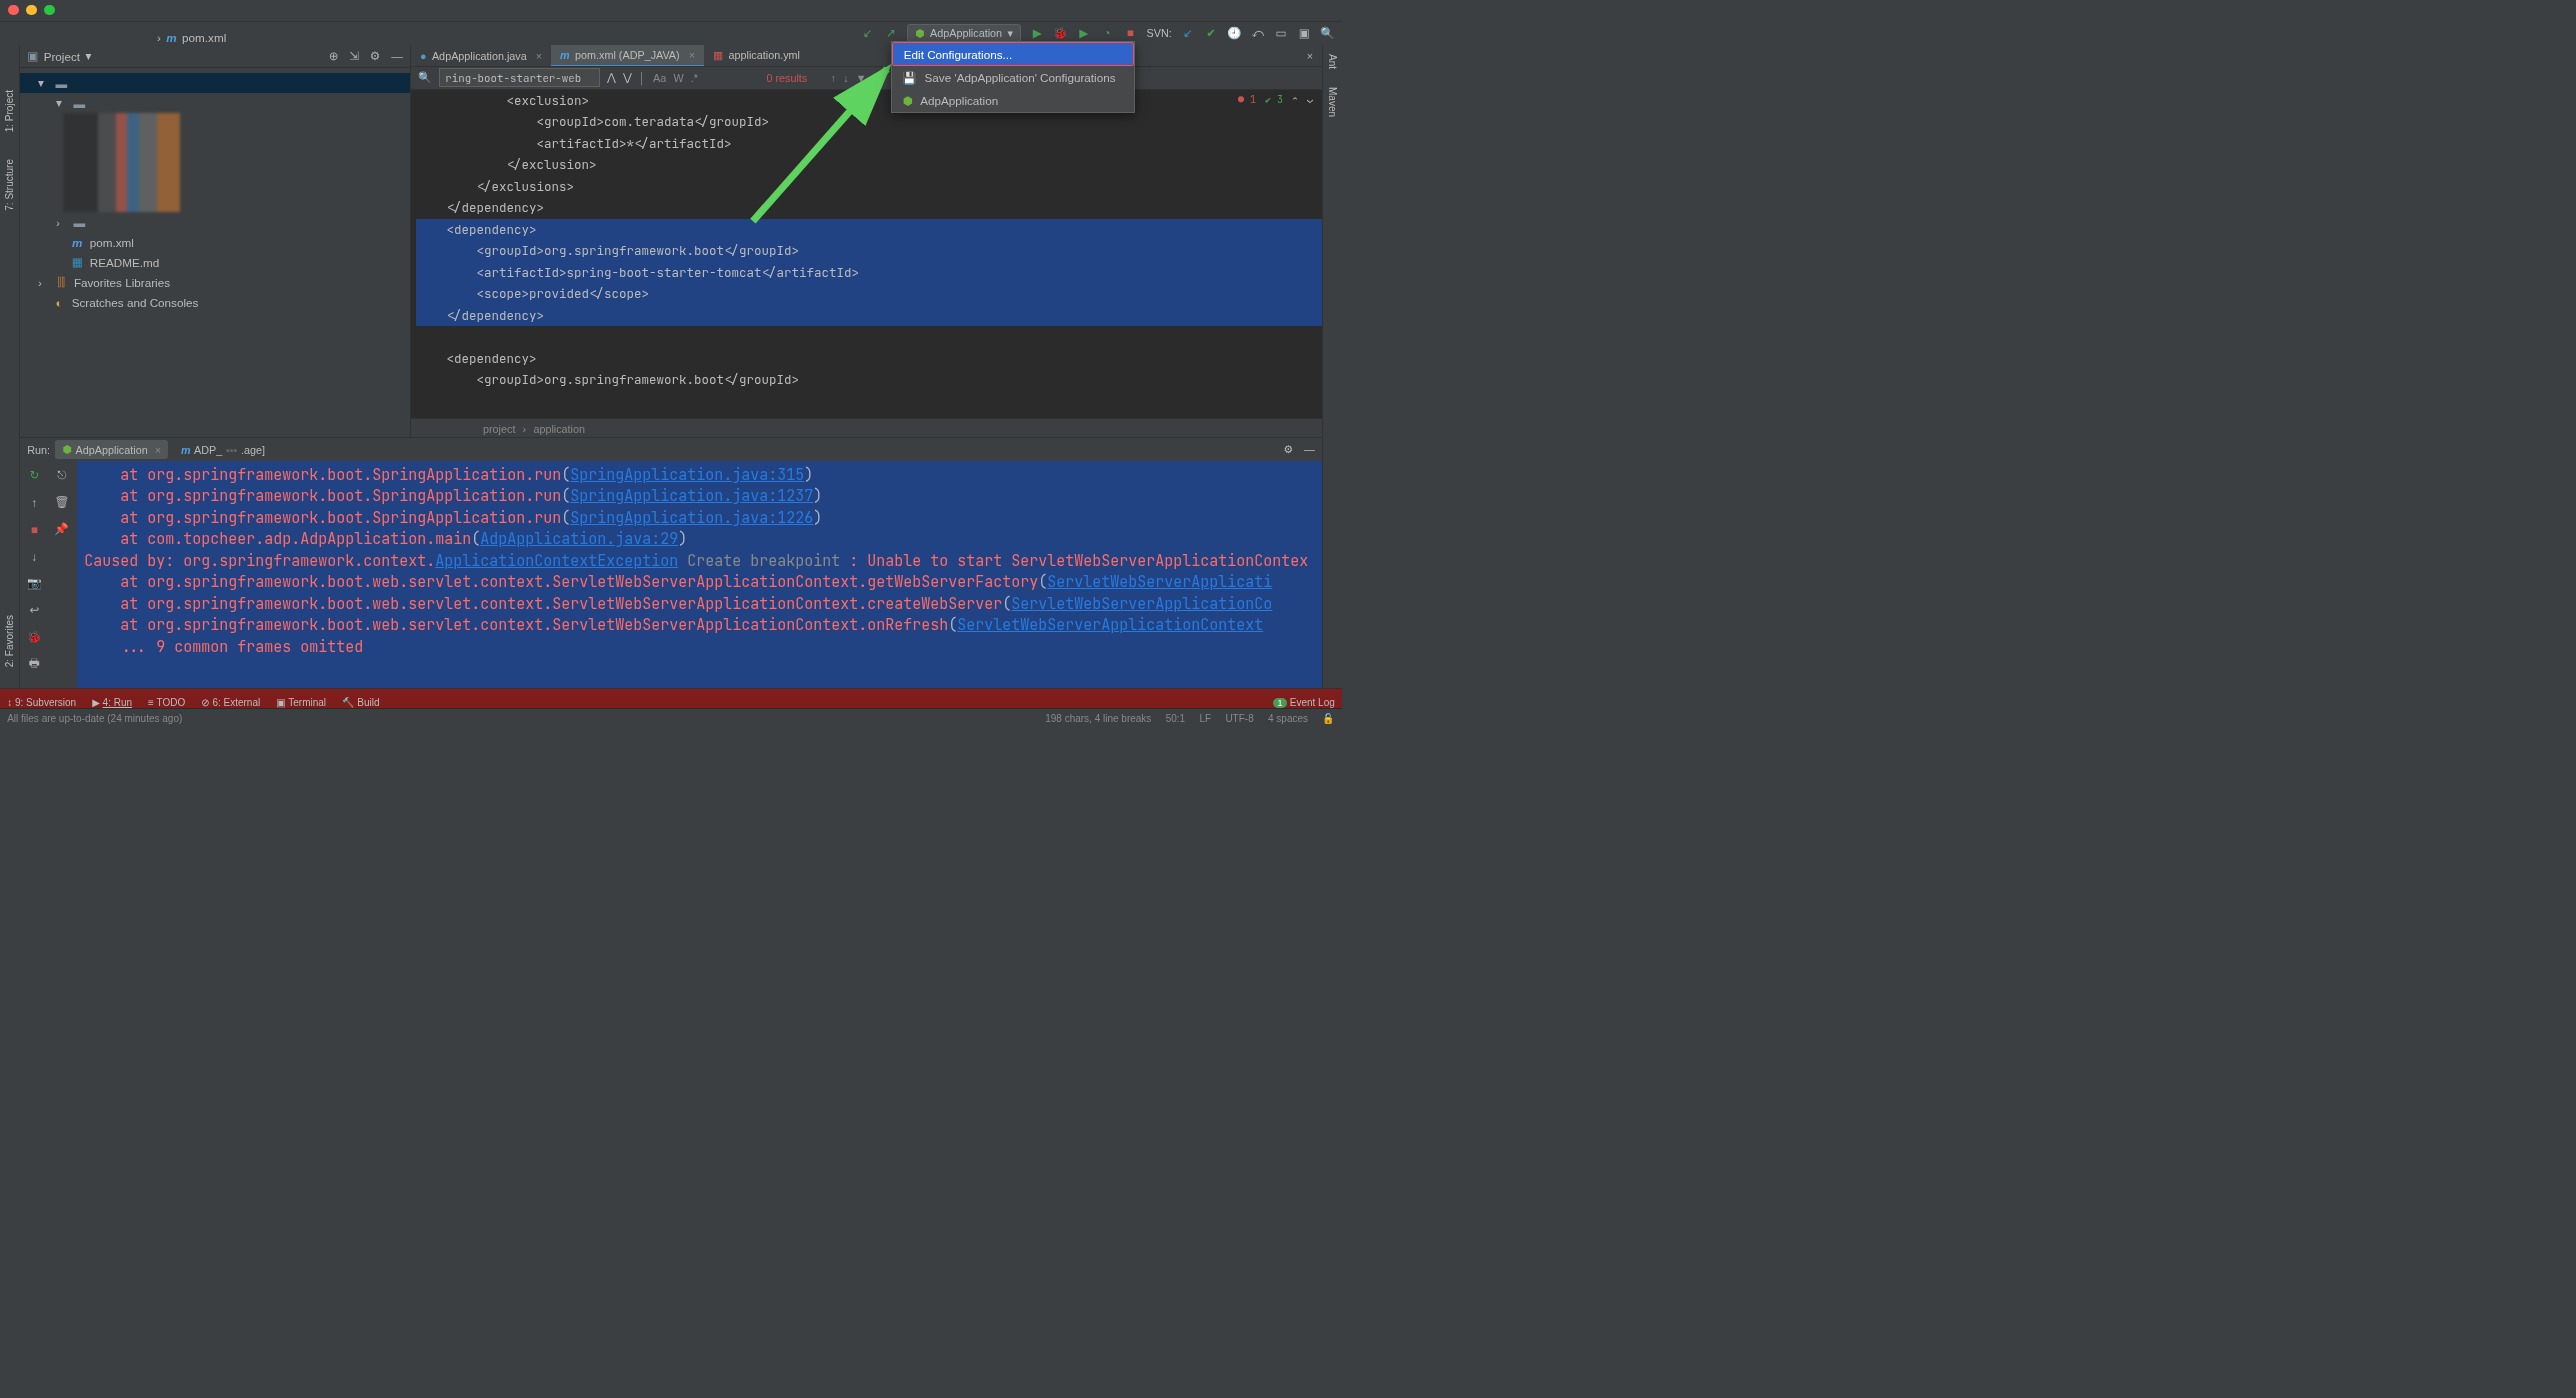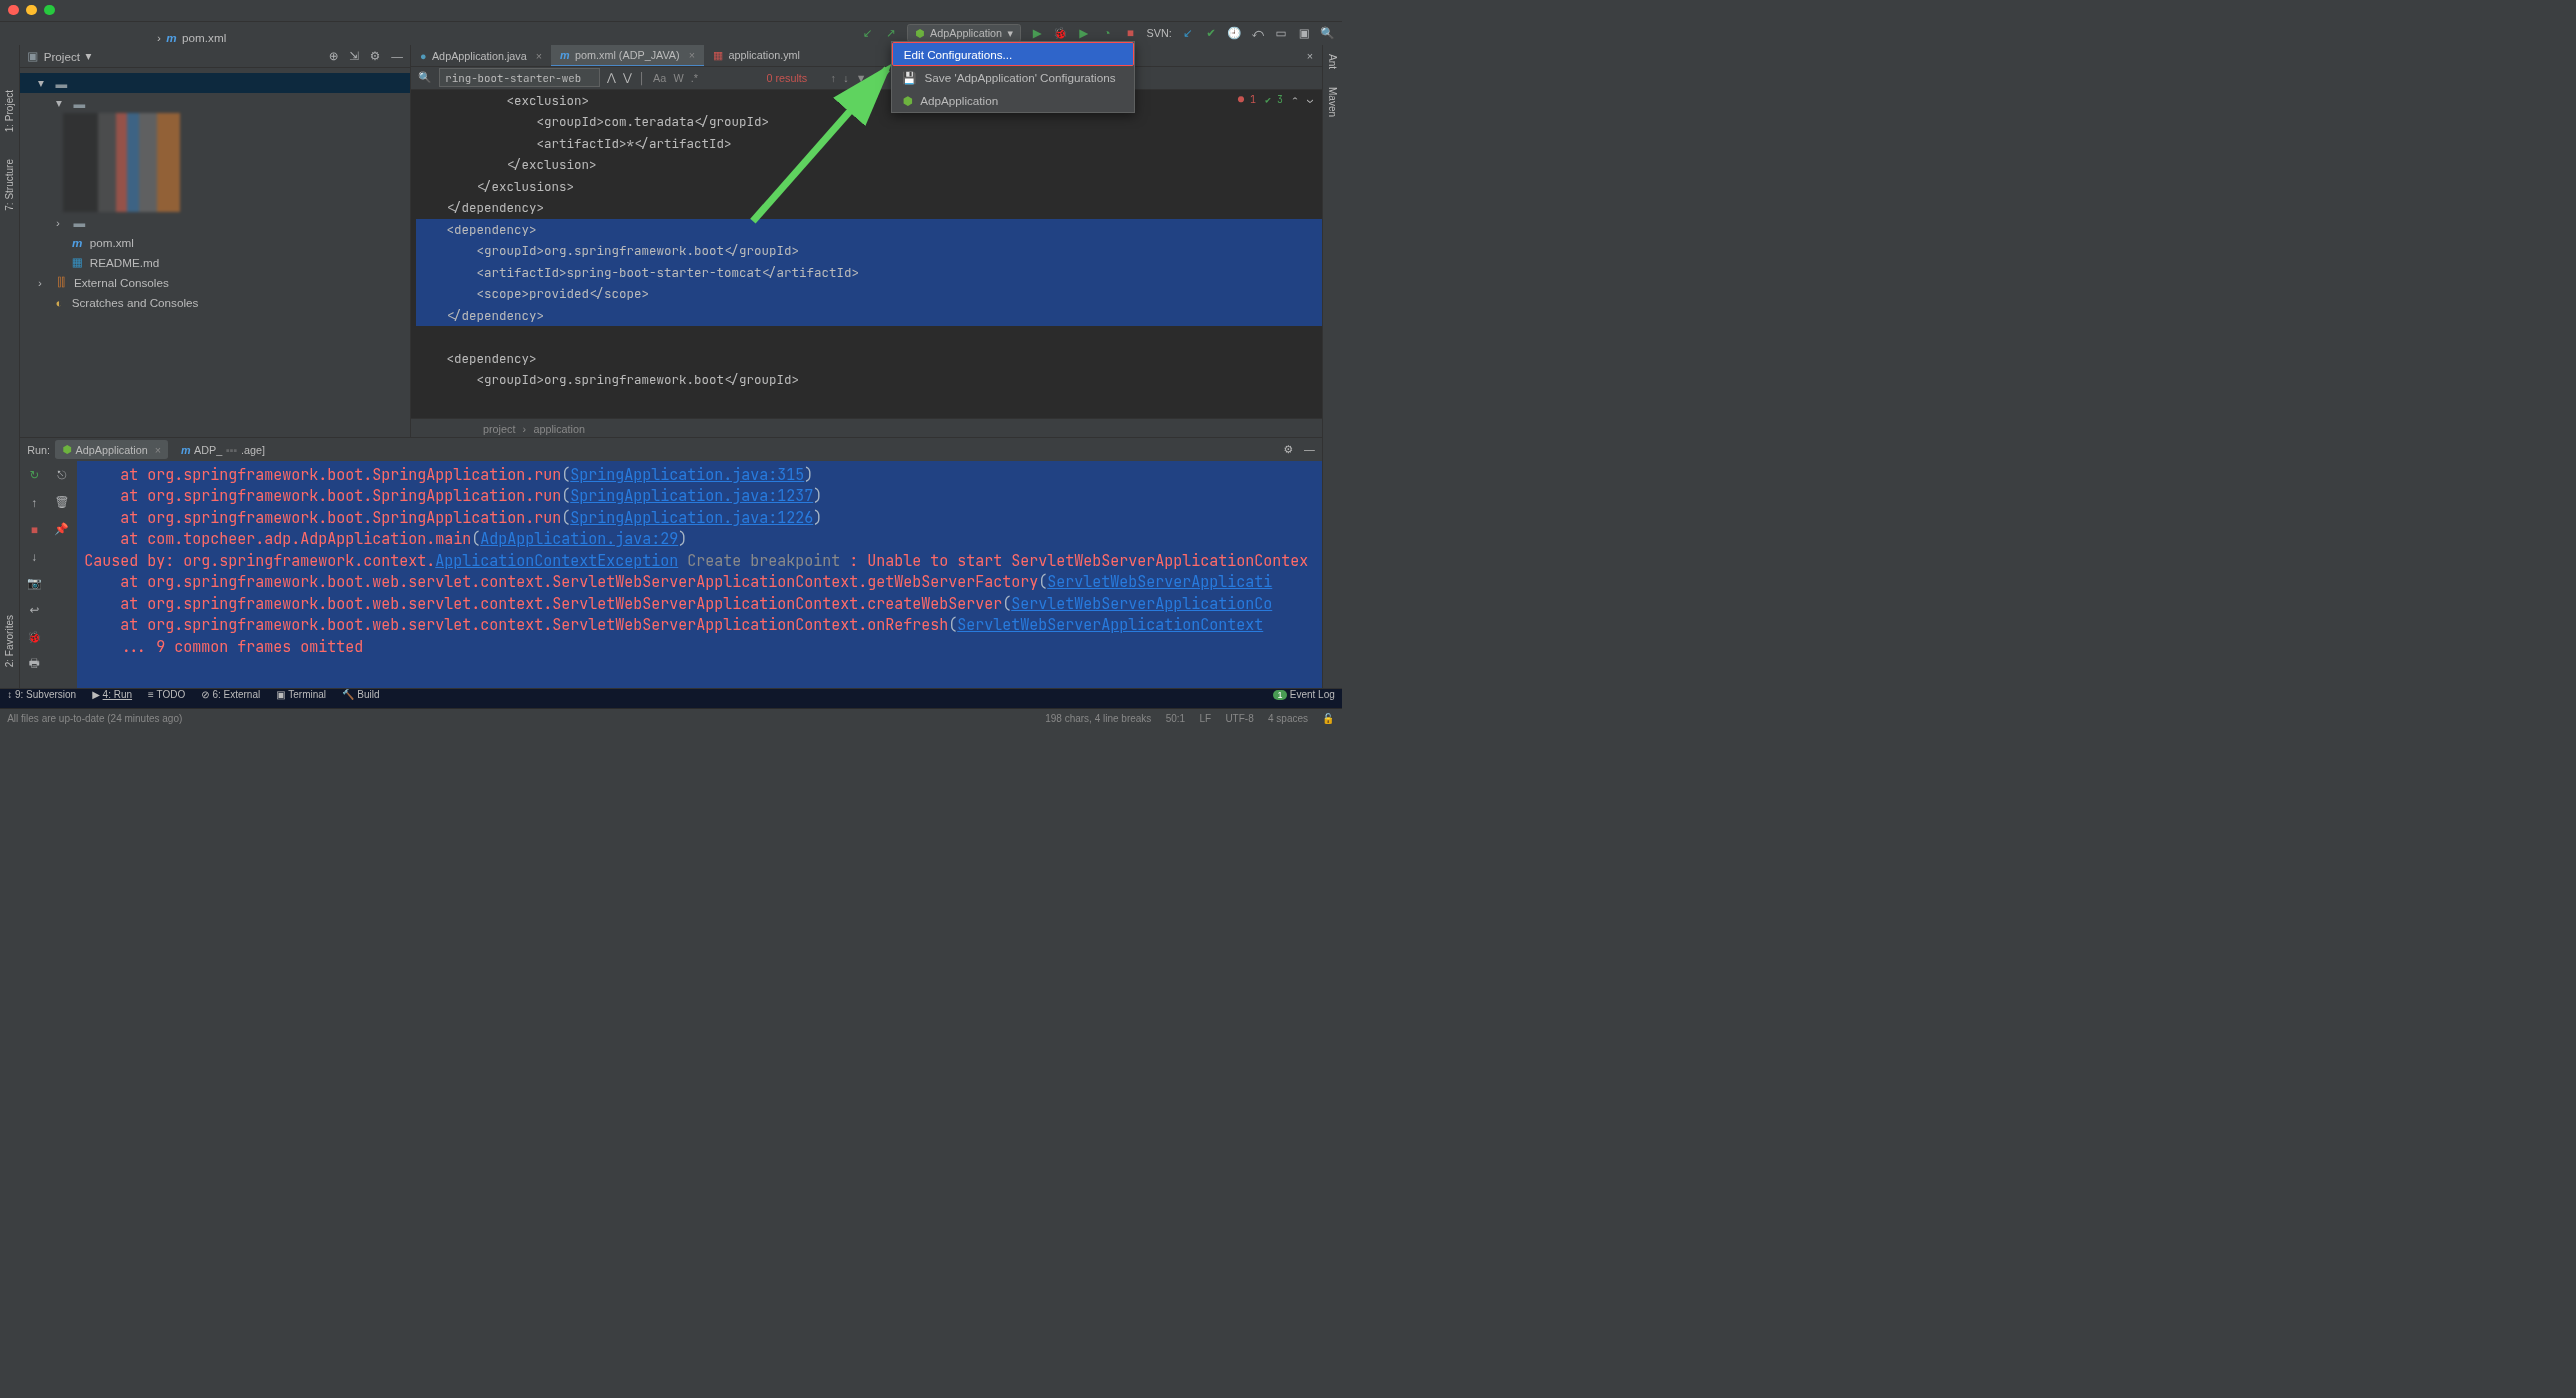--- a/index.html
+++ b/index.html
@@ -67,21 +67,21 @@
 .run-tabs { display:flex; gap:5.4px; align-items:center;}
 .run-tab { padding:2.7px 7.2px; border-radius:2.7px; display:flex; gap:3.6px; align-items:center;}
 .run-tab.active{background:#515658;}
 .run-body { flex:1; display:flex; overflow:hidden;}
 .run-tb { width:57px; background:#3c3f41; display:flex; flex-direction:column; flex-wrap:wrap; padding:3.6px; gap:5.4px;}
 .run-tb .rb { width:21.5px; height:21.5px; display:flex; align-items:center; justify-content:center; color:#afb1b3; cursor:pointer;}
 .console { flex:1; background:#214283; color:#bbb; font-size:15px; line-height:21.5px; padding:3.6px 0 3.6px 7.2px; overflow:hidden; white-space:pre;}
 .err{color:#ff6b68;} .link{color:#287bde; text-decoration:underline;} .gray{color:#8a8a8a;}
 
 
-.statusbar1 { position:absolute; bottom:20px; left:0; right:0; height:20px; background:#0f172a; border-top:0.9px solid #323232; display:flex; align-items:flex-start; padding:0 7.2px; gap:16px; font-size:10px;}
+.statusbar1 { position:absolute; bottom:20px; left:0; right:0; height:20px; background:#7f1d1d; border-top:0.9px solid #323232; display:flex; align-items:flex-end; padding:0 7.2px; gap:16px; font-size:10px;}
 .statusbar1 .sp{flex:1;}
 .ev-badge{background:#499c54;color:#fff;border-radius:7.2px;padding:0 4.5px;font-size:9px;}
 .statusbar2 { position:absolute; bottom:0; left:0; right:0; height:20px; background:#3c3f41; border-top:0.9px solid #2a2a2a; display:flex; align-items:center; padding:0 7.2px; gap:14.3px; font-size:10px; color:#888;}
 .statusbar2 .sp{flex:1;}
 
 
 .config-popup { position:absolute; top:41px; left:891px; width:244px; background:#46484a; border:0.9px solid #5e6060; box-shadow:0 3.6px 10.8px rgba(0,0,0,.5); z-index:100; font-size:11.7px;}
 .config-popup .item{padding:4.5px 10.8px;display:flex;gap:7.2px;align-items:center;}
 .config-popup .item.hl{background:#2f65ca;color:#fff;border:1.8px solid #ff4d4d;border-radius:1.8px;}
 
@@ -196,21 +196,21 @@
         <span class="m-icon file-icn">m</span>
         <span>pom.xml</span>
       </div>
     <div class="tree-row" style="padding-left:50px">
         <span class="file-icn" style="color:#3592c4">▦</span>
         <span>README.md</span>
       </div>
     <div class="tree-row" style="padding-left:18px">
         <span class="tree-ind">›</span>
         <span class="file-icn" style="color:#cc7832">⫿⫿</span>
-        <span>External Consoles</span>
+        <span>Favorites Libraries</span>
       </div>
     <div class="tree-row" style="padding-left:32px">
         <span class="file-icn" style="color:#d0a94f">◐</span>
         <span>Scratches and Consoles</span>
       </div>
   </div>
 </div>
 
 <div class="editor-wrap">
   <div class="ed-tabs">

